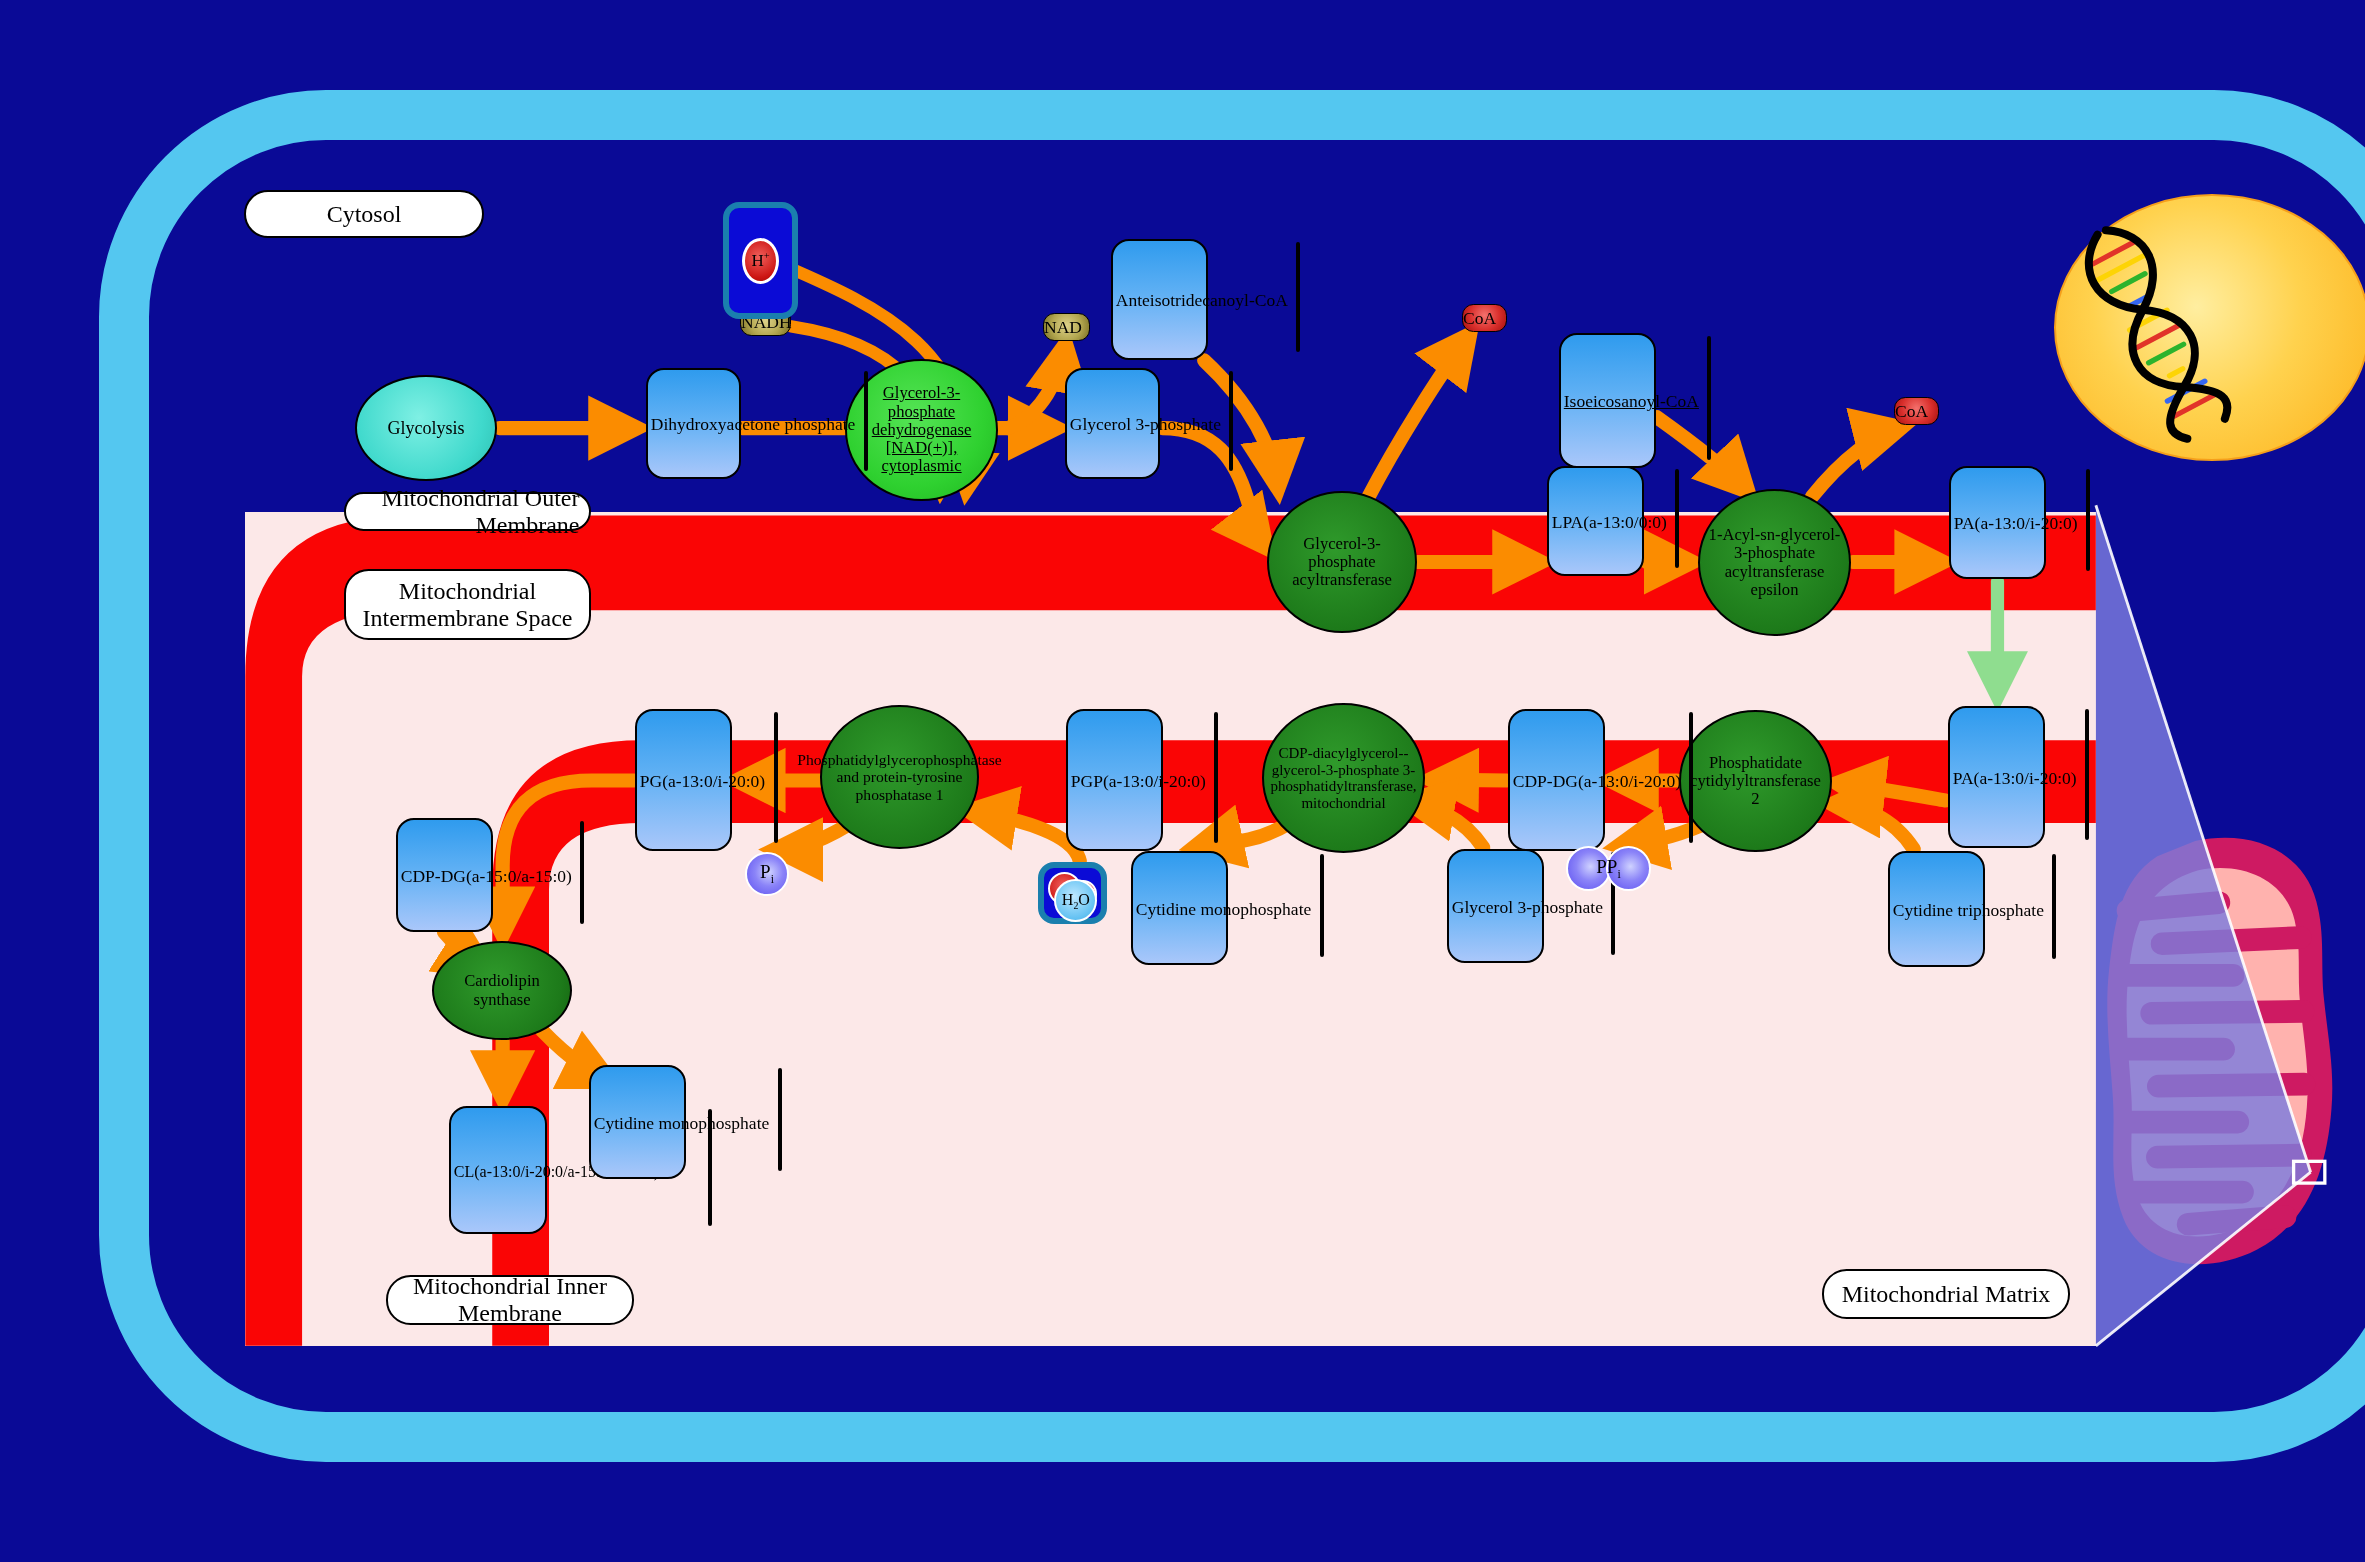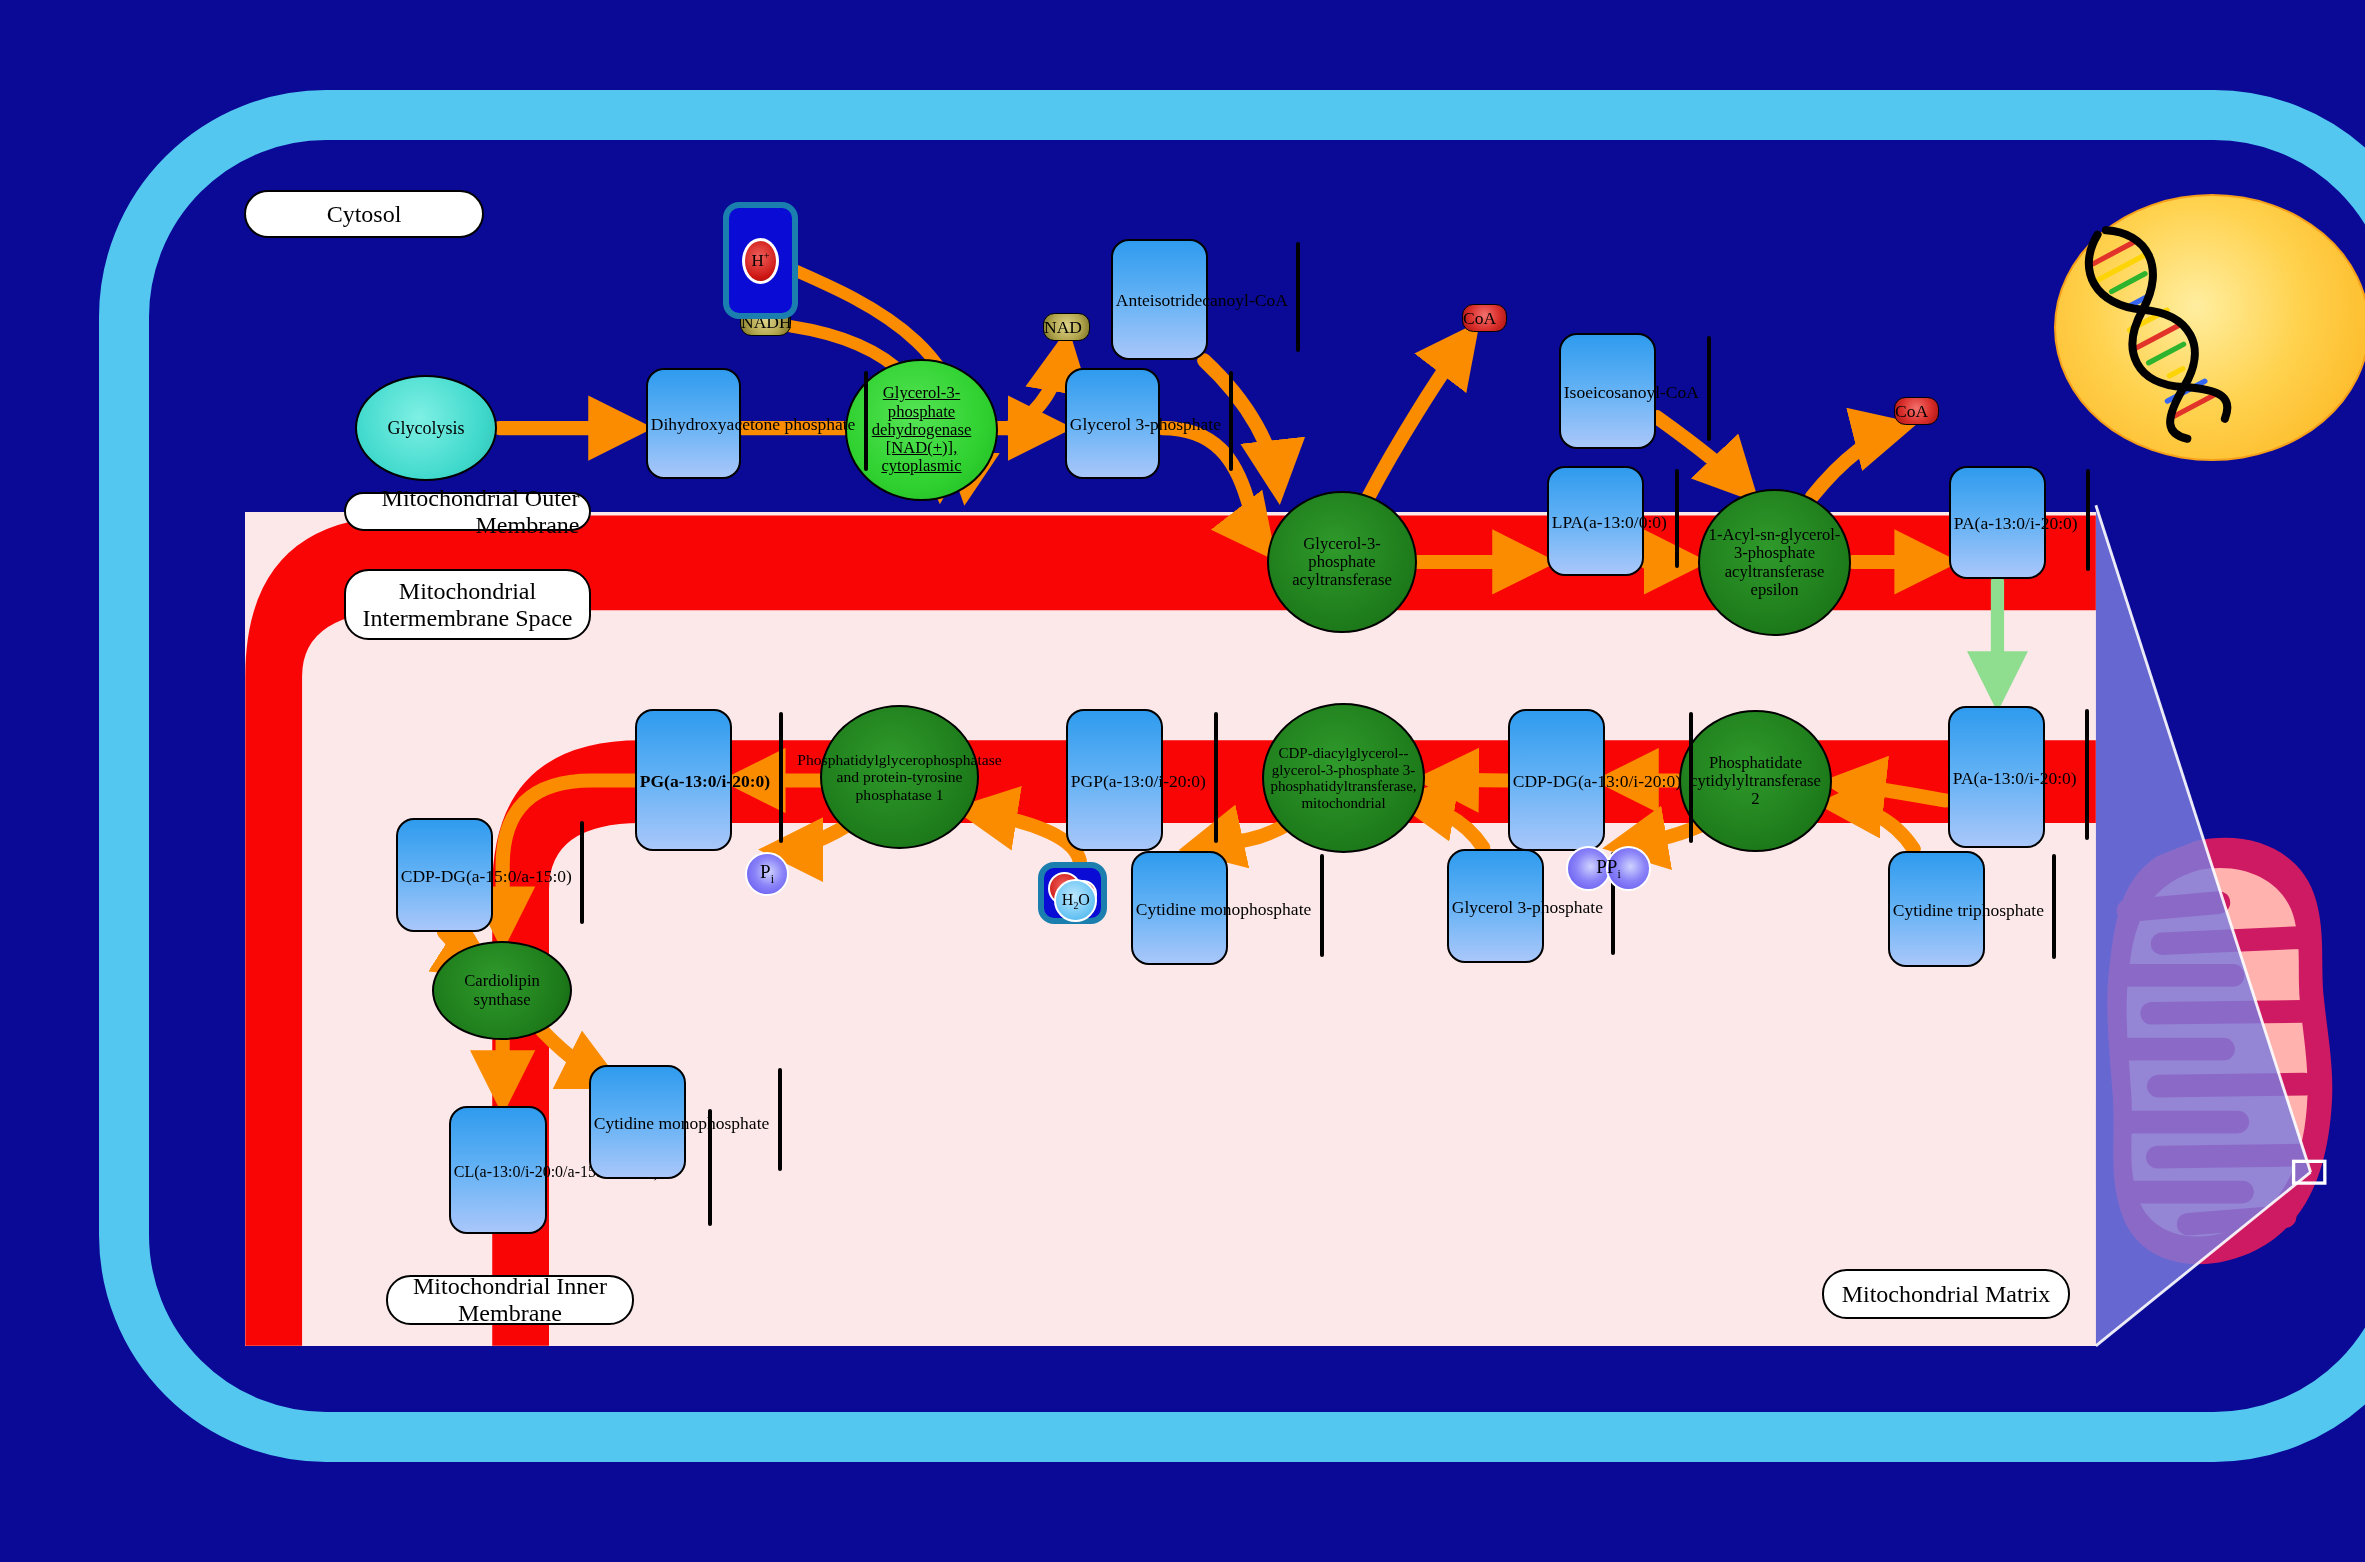--- a/index.html
+++ b/index.html
@@ -242,21 +242,21 @@
         <svg class="mol-svg" viewBox="0 0 170 110">
           <polyline points="8,50 18,42 28,50 38,42 48,50 58,42 68,50" fill="none" stroke="#c98181" stroke-width="2.5"></polyline>
           <polygon points="86,44 100,38 114,44 114,58 100,64 86,58" fill="none" stroke="#3b5bd6" stroke-width="2.5"></polygon>
           <polygon points="120,62 134,56 146,64 142,78 124,78" fill="none" stroke="#444" stroke-width="2.5"></polygon>
           <line x1="68" y1="50" x2="86" y2="50" stroke="#c98181" stroke-width="2.5"></line>
           <polyline points="124,78 118,90 130,96" fill="none" stroke="#e05555" stroke-width="2.5"></polyline>
         </svg>
       </div>
     </div>
 
-  <div class="abs mbox" style="left:1559px;top:333px;width:97px;height:116px;">
+  <div class="abs mbox" style="left:1559px;top:333px;width:97px;height:135px;text-decoration:underline;">
     <div class="title">Isoeicosanoyl-CoA</div>
     <div class="panel">
         <svg class="mol-svg" viewBox="0 0 170 110">
           <polyline points="8,50 18,42 28,50 38,42 48,50 58,42 68,50" fill="none" stroke="#c98181" stroke-width="2.5"></polyline>
           <polygon points="86,44 100,38 114,44 114,58 100,64 86,58" fill="none" stroke="#3b5bd6" stroke-width="2.5"></polygon>
           <polygon points="120,62 134,56 146,64 142,78 124,78" fill="none" stroke="#444" stroke-width="2.5"></polygon>
           <line x1="68" y1="50" x2="86" y2="50" stroke="#c98181" stroke-width="2.5"></line>
           <polyline points="124,78 118,90 130,96" fill="none" stroke="#e05555" stroke-width="2.5"></polyline>
         </svg>
       </div>
@@ -320,21 +320,21 @@
         <svg class="mol-svg" viewBox="0 0 170 110">
           <polyline points="5,60 15,52 25,60 35,52 45,60 55,52 65,60 75,52 85,60 95,52 105,60 115,52 125,60" fill="none" stroke="#444" stroke-width="2.5"></polyline>
           <polyline points="5,74 15,66 25,74 35,66 45,74 55,66 65,74 75,66 85,74 95,66 105,74" fill="none" stroke="#444" stroke-width="2.5"></polyline>
           <polyline points="125,60 133,48 141,60 149,48" fill="none" stroke="#e05555" stroke-width="2.5"></polyline>
           <line x1="133" y1="48" x2="133" y2="36" stroke="#e05555" stroke-width="2.5"></line>
           <polyline points="141,60 152,66 163,58" fill="none" stroke="#e05555" stroke-width="2.5"></polyline>
         </svg>
       </div>
     </div>
 
-  <div class="abs mbox" style="left:635px;top:709px;width:97px;height:142px;font-weight:bold;">
+  <div class="abs mbox" style="left:635px;top:709px;width:97px;height:142px;">
     <div class="title">PG(a-13:0/i-20:0)</div>
     <div class="panel">
         <svg class="mol-svg" viewBox="0 0 170 110">
           <polyline points="5,60 15,52 25,60 35,52 45,60 55,52 65,60 75,52 85,60 95,52 105,60 115,52 125,60" fill="none" stroke="#444" stroke-width="2.5"></polyline>
           <polyline points="5,74 15,66 25,74 35,66 45,74 55,66 65,74 75,66 85,74 95,66 105,74" fill="none" stroke="#444" stroke-width="2.5"></polyline>
           <polyline points="125,60 133,48 141,60 149,48" fill="none" stroke="#e05555" stroke-width="2.5"></polyline>
           <line x1="133" y1="48" x2="133" y2="36" stroke="#e05555" stroke-width="2.5"></line>
           <polyline points="141,60 152,66 163,58" fill="none" stroke="#e05555" stroke-width="2.5"></polyline>
         </svg>
       </div>

